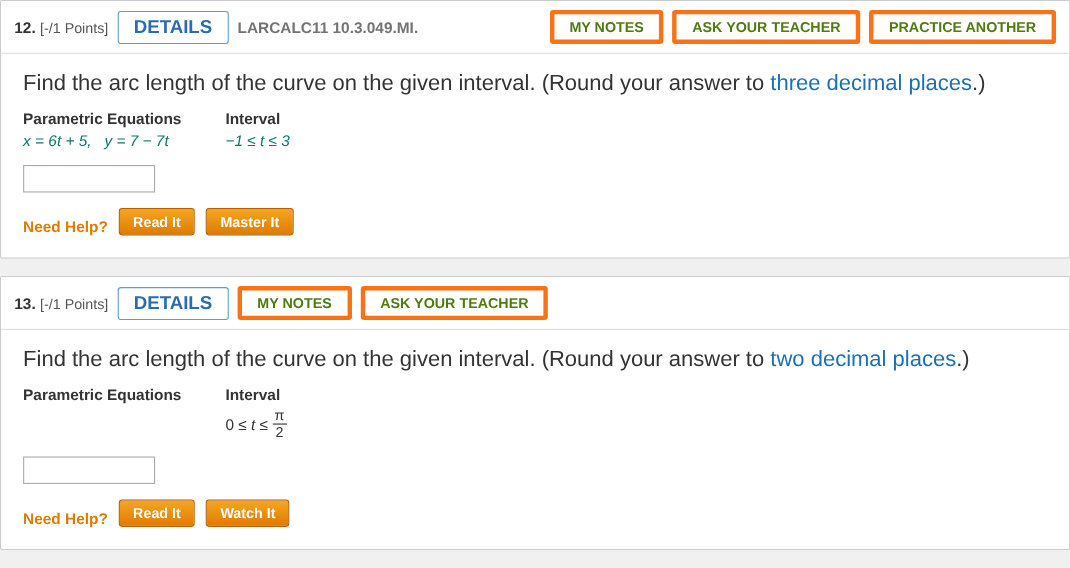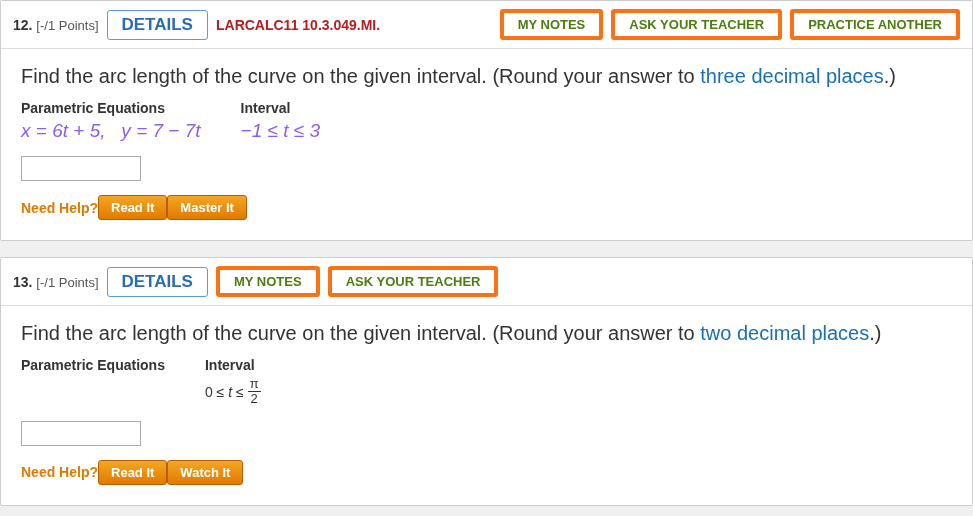--- a/index.html
+++ b/index.html
@@ -39,21 +39,21 @@
       color: #2a6cb0;
       padding: 4px 14px;
       font-size: 17px;
       font-weight: bold;
       cursor: pointer;
       border-radius: 3px;
     }
     .problem-code {
       font-weight: bold;
       font-size: 14px;
-      color: #b91c1c;
+      color: #737373;
       flex: 1;
     }
     .header-btn {
       border: 4px solid #f97316;
       background: #fff;
       color: #4d7c0f;
       padding: 4px 14px;
       font-size: 13px;
       font-weight: bold;
       cursor: pointer;
@@ -76,35 +76,36 @@
       gap: 40px;
       margin-bottom: 14px;
     }
     .table-col label {
       font-weight: bold;
       display: block;
       margin-bottom: 4px;
       font-size: 14px;
     }
     .math-line {
-      font-size: 19px;
-      color: #8b5cf6;
+      font-size: 14px;
+      color: #0f766e;
       font-style: italic;
     }
     .answer-input {
       border: 1px solid #aaa;
       padding: 4px 6px;
       font-size: 13px;
       width: 120px;
       display: block;
       margin-bottom: 14px;
     }
     .need-help-section {
       display: flex;
-      align-items: center;
+      align-items: flex-end;
+      gap: 10px;
     }
     .need-help-label {
       color: #e07b00;
       font-weight: bold;
       font-size: 14px;
     }
     .help-btn {
       background: linear-gradient(to bottom, #f5a623, #e07b00);
       color: #fff;
       border: 1px solid #b85e00;

